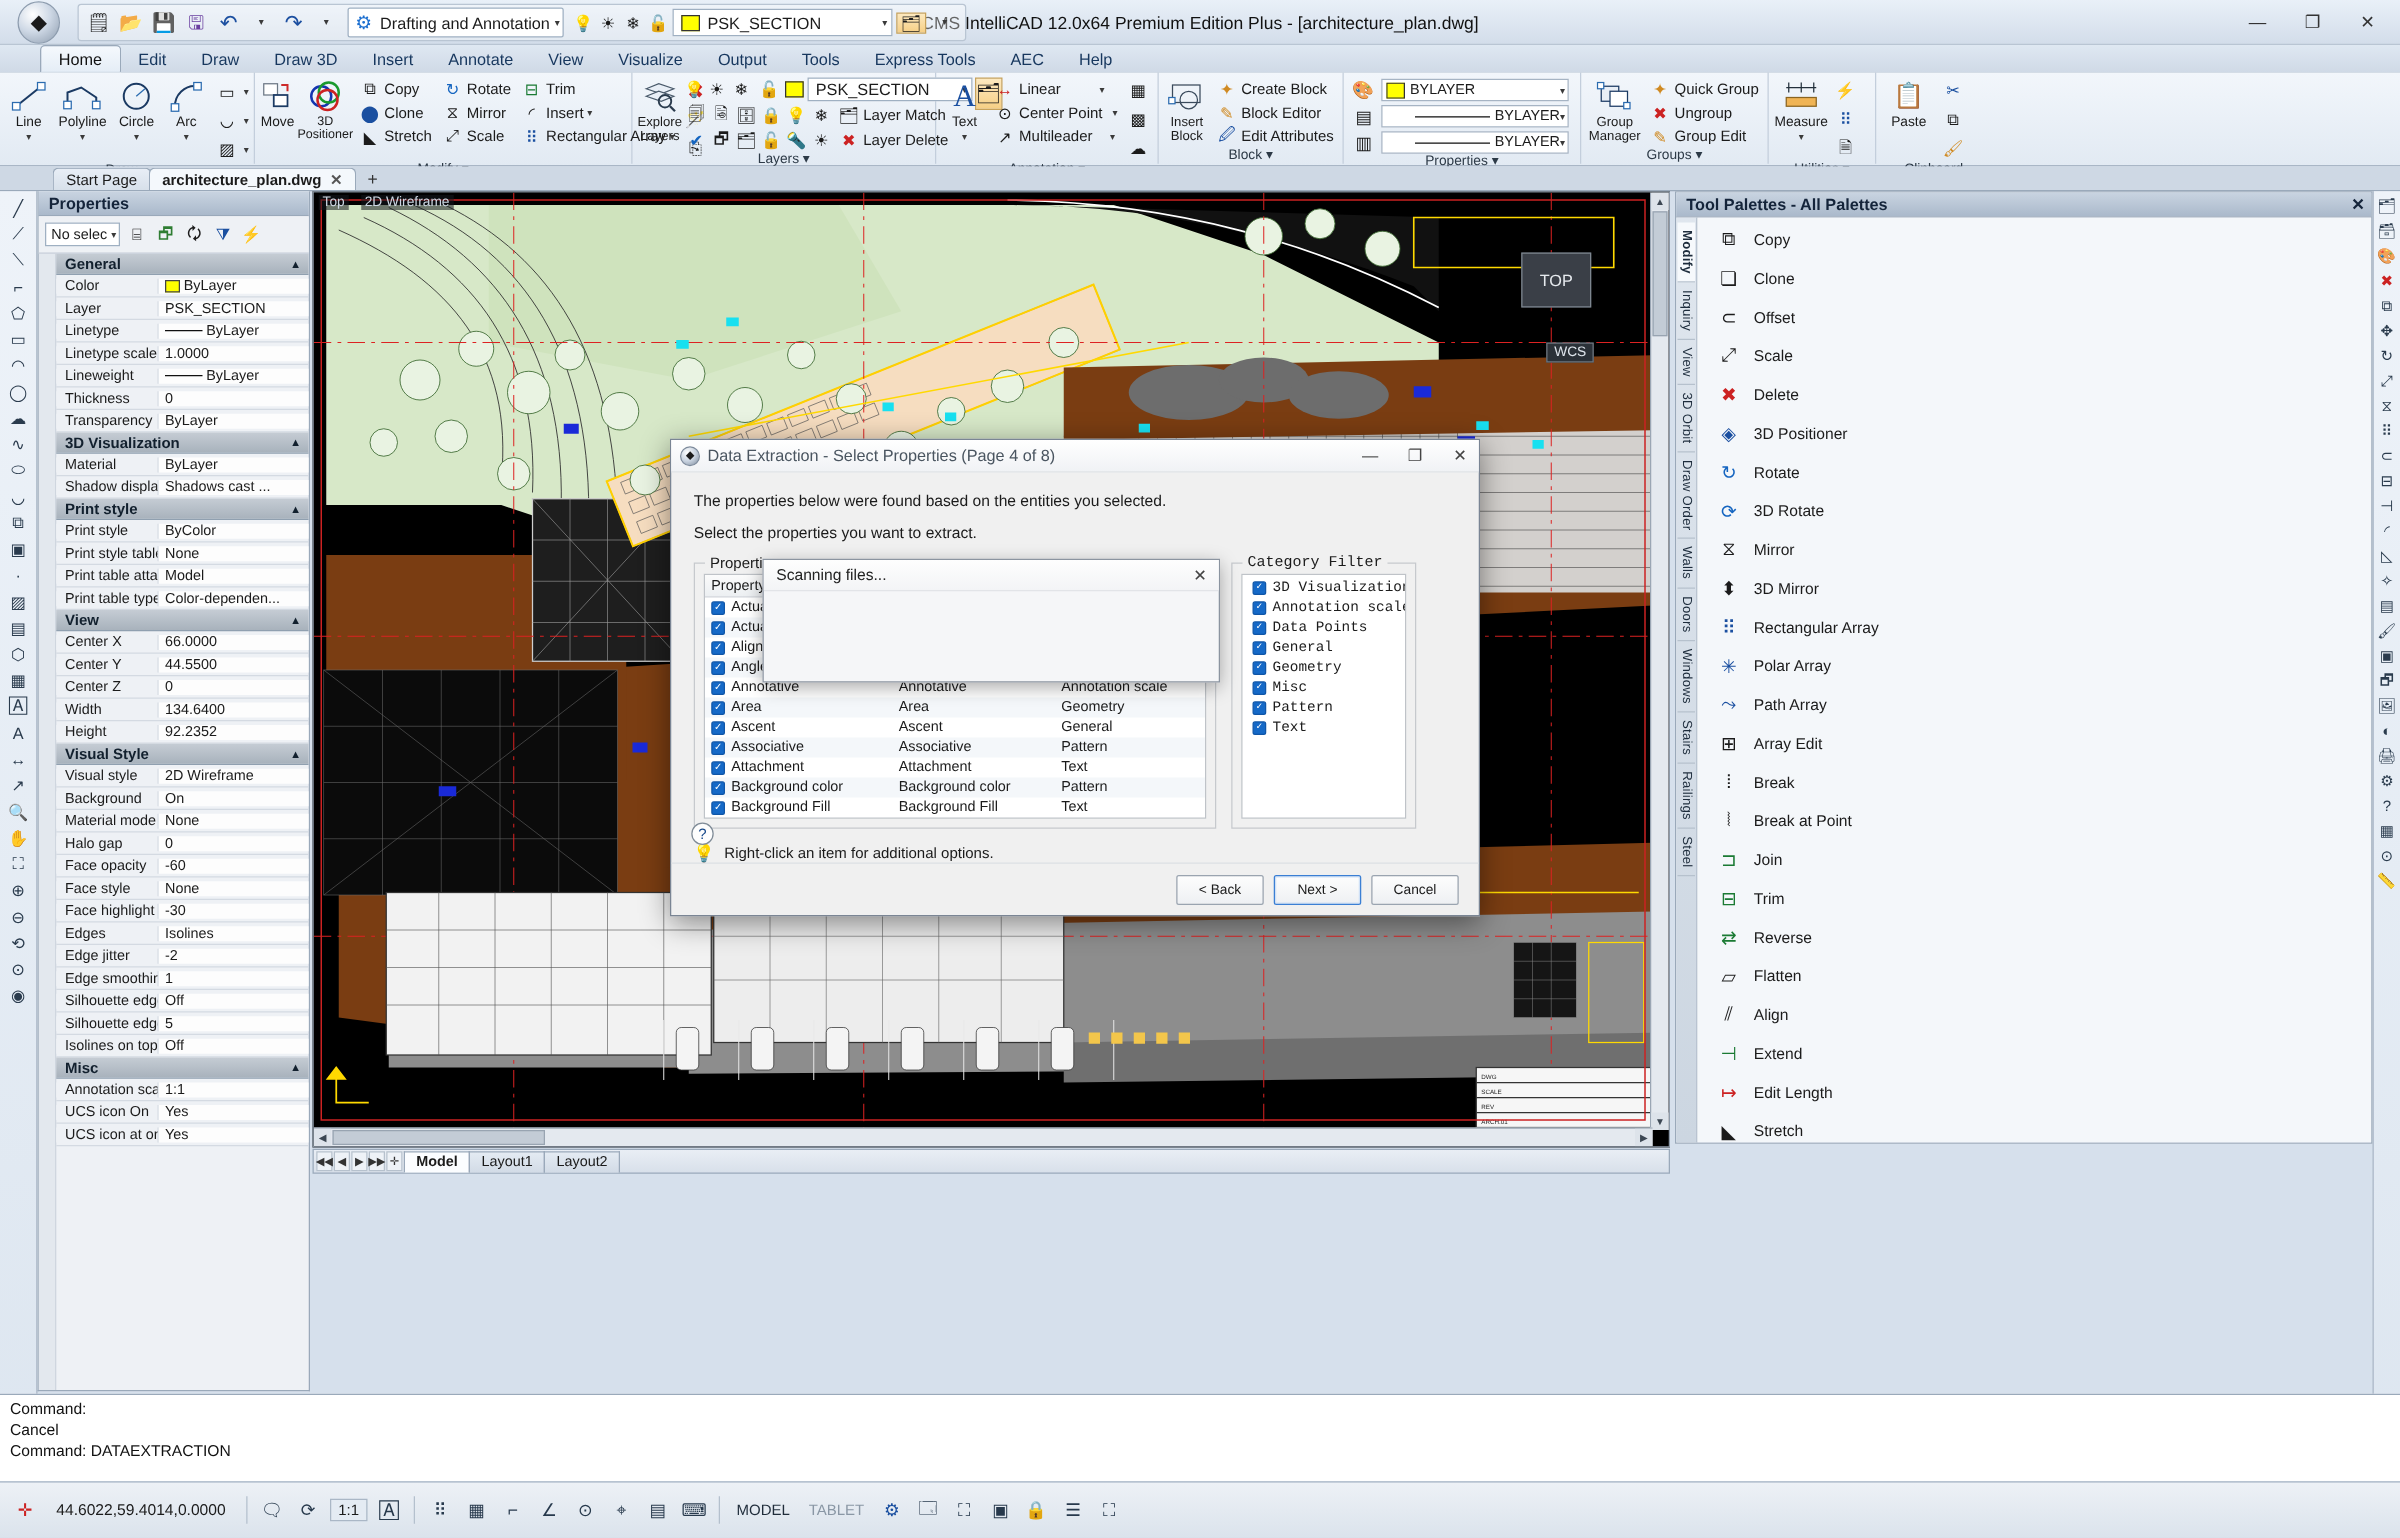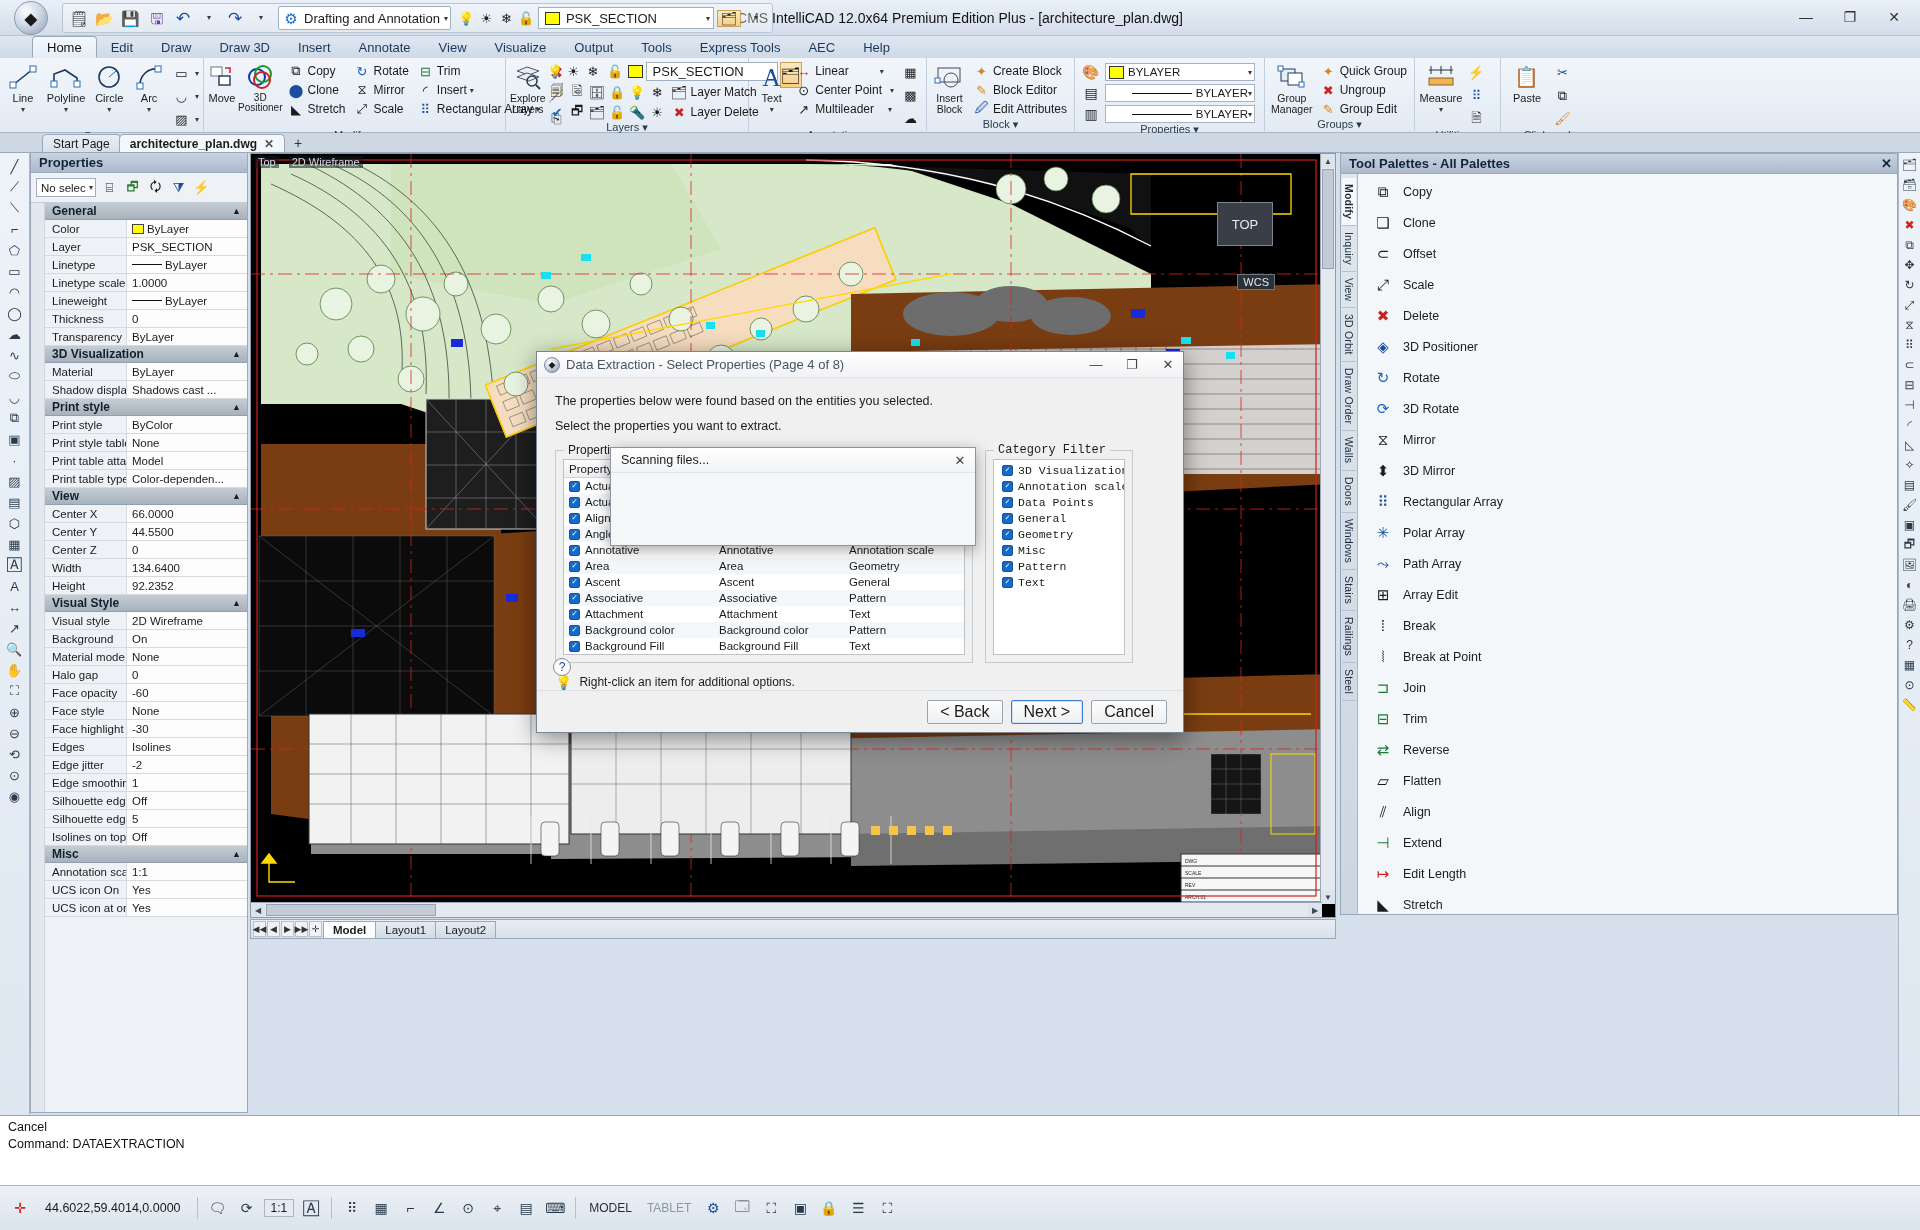--- a/index.html
+++ b/index.html
@@ -186,21 +186,21 @@
   .props-scroll { flex:1; overflow:hidden; display:flex; }
   .props-gutter { width:14px; background:#e3e8ee; border-right:1px solid #cfd6df; }
   .props-table { flex:1; }
   .grp-row {
     height:17px; background:linear-gradient(#c5ccd4,#a8b2bc);
     display:flex;align-items:center;justify-content:space-between;
     padding:0 6px 0 7px; font-size:12px;font-weight:bold;color:#12202e;
     border-bottom:1px solid #90a0b0;
   }
   .grp-row .chev { font-size:9px; }
-  .p-row { height:18px; display:flex; border-bottom:1px solid #d4dae2; }
+  .p-row { height:18px; display:flex; border-bottom:1px solid #d4dae2;align-items:center; }
   .p-name {
     width:82px; padding-left:7px; display:flex;align-items:center;
     font-size:11.5px; background:#eef1f5; border-right:1px solid #d4dae2;
     overflow:hidden; white-space:nowrap;
   }
   .p-val {
     flex:1; padding-left:5px; display:flex;align-items:center; gap:3px;
     font-size:11.5px; background:#fdfdfd; overflow:hidden; white-space:nowrap;
   }
   .mini-sw { width:12px;height:10px;background:#ffff00;border:1px solid #444;flex:none; }
@@ -337,21 +337,21 @@
   .dlg-foot {
     height:48px; display:flex; align-items:center; justify-content:flex-end; gap:8px;
     padding:0 16px; border-top:1px solid #dcdfe3;
   }
   .help-circ {
     position:absolute; left:16px; bottom:14px; width:18px;height:18px;border-radius:50%;
     border:1px solid #7f8b97; color:#1a4b8c; display:flex;align-items:center;justify-content:center;
     font-size:12px; background:#fdfdfd;
   }
   .btn {
-    min-width:70px;height:24px;padding:5px 12px;font-size:16px;
+    min-width:70px;height:24px;padding:5px 12px;font-size:11px;
     background:linear-gradient(#fdfdfd,#eef0f3); border:1px solid #9aa4b0; border-radius:2px;
     display:flex;align-items:center;justify-content:center;
   }
   .btn.primary { border-color:#3b7fd4; box-shadow:inset 0 0 0 1px #cfe0f6; }
 
   
   .scan {
     position:absolute; left:610px; top:447px; width:366px; height:99px;
     background:#f5f6f8; border:1px solid #8b94a0;
     box-shadow:0 4px 14px rgba(0,0,0,.35); z-index:60;
@@ -1513,20 +1513,21 @@
     <div class="rstrip-ic">◐</div>
     <div class="rstrip-ic">🖨</div>
     <div class="rstrip-ic">⚙</div>
     <div class="rstrip-ic">?</div>
     <div class="rstrip-ic">▦</div>
     <div class="rstrip-ic">⊙</div>
     <div class="rstrip-ic">📏</div>
   </div>
 
   <div class="cmdline">
+    <div class="cmd-row">Command:</div>
     <div class="cmd-row">Cancel</div>
     <div class="cmd-row">Command: DATAEXTRACTION</div>
   </div>
 
   <div class="statusbar">
     <span class="sb-ic" style="color:#cc2222">✛</span>
     <span class="coords">44.6022,59.4014,0.0000</span>
     <span class="sb-sep"></span>
     <span class="sb-ic">🗨</span>
     <span class="sb-ic">⟳</span>

